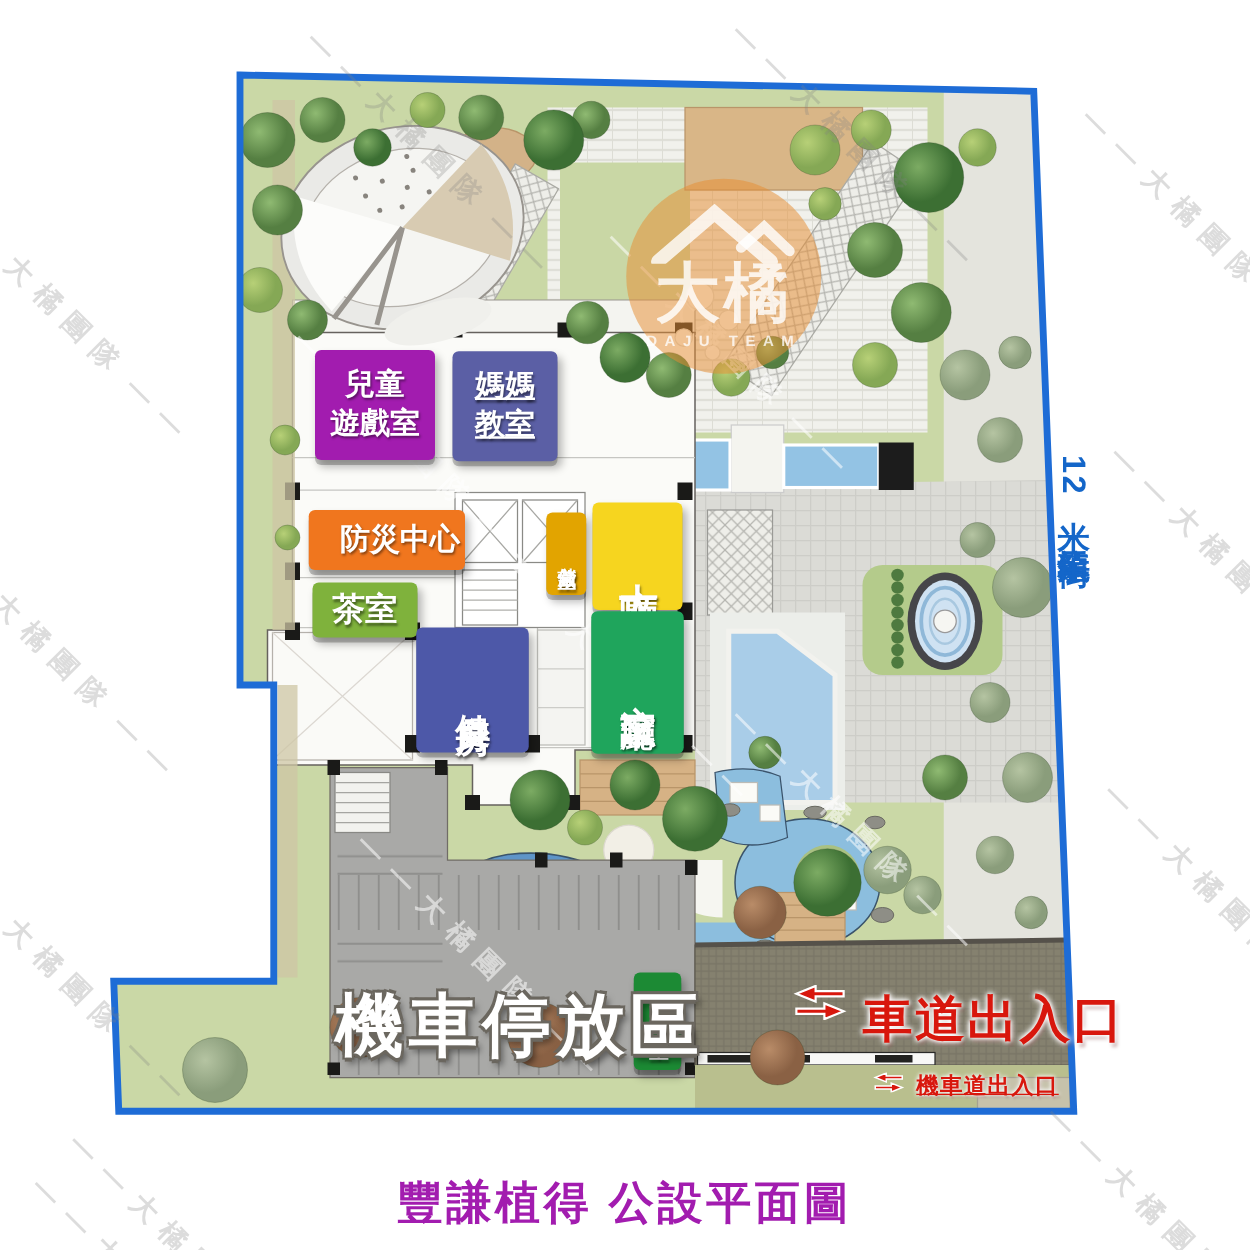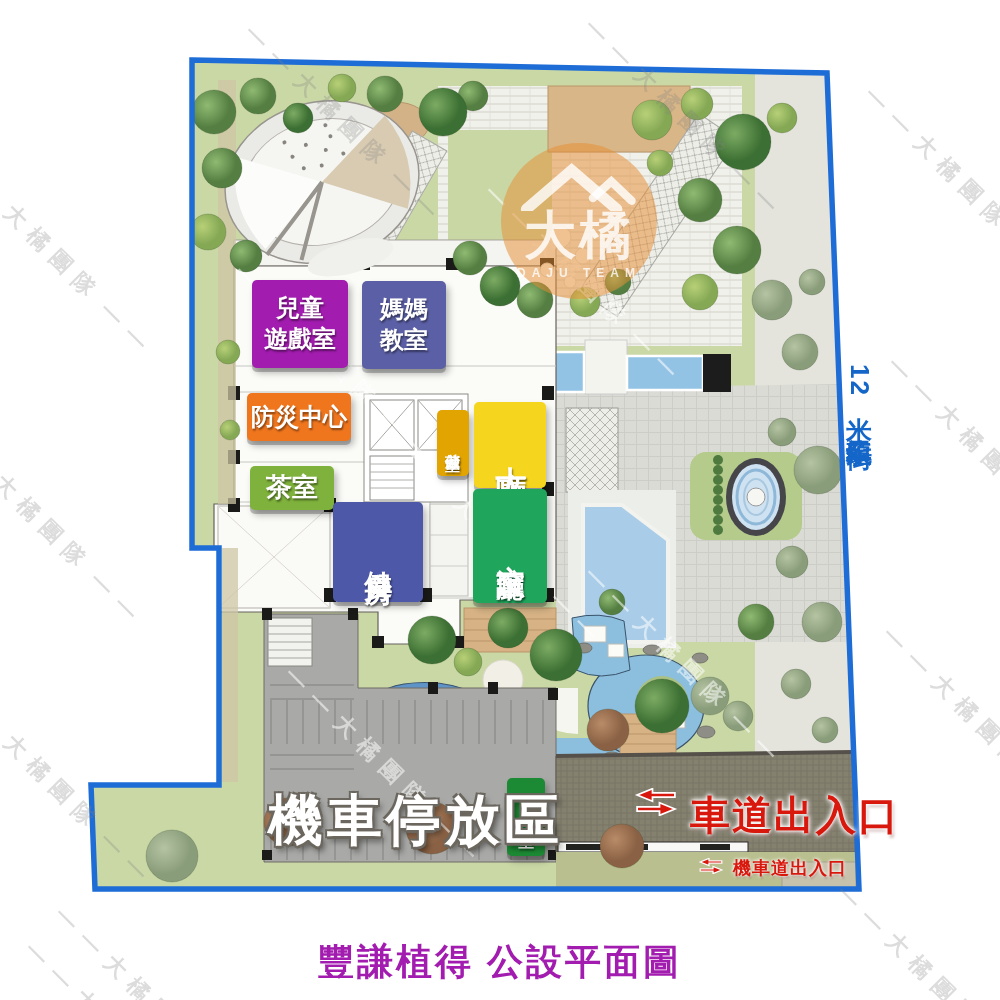--- a/index.html
+++ b/index.html
@@ -31,42 +31,42 @@
            line-height:1;margin-top:-2px;}
   .logo-en{font-size:12px;font-weight:bold;letter-spacing:6px;color:rgba(255,255,255,.78);margin-top:5px;}
 
   
   .room{position:absolute;z-index:6;display:flex;align-items:center;justify-content:center;
         color:#fff;font-weight:bold;text-align:center;white-space:pre-line;border-radius:5px;
         box-shadow:0 4px 0 rgba(0,0,0,.22),3px 5px 7px rgba(0,0,0,.28);
         text-shadow:1px 2px 2px rgba(0,0,0,.45);line-height:1.28;}
   .vert{writing-mode:vertical-rl;text-orientation:upright;}
   .r0{left:252px;top:280px;width:96px;height:88px;font-size:24px;}
-  .r1{left:362px;top:281px;width:84px;height:88px;font-size:24px;}
-  .r2{left:247px;top:393px;width:104px;height:48px;font-size:24px;}
+  .r1{left:362px;top:281px;width:84px;height:88px;font-size:24px;text-decoration:underline;}
+  .r2{left:247px;top:408px;width:104px;height:48px;font-size:24px;padding-left:21px;}
   .r3{left:250px;top:466px;width:84px;height:44px;font-size:26px;}
   .r4{left:437px;top:410px;width:32px;height:66px;font-size:15px;letter-spacing:1px;}
   .r5{left:474px;top:402px;width:72px;height:86px;font-size:33px;letter-spacing:5px;}
   .r6{left:473px;top:489px;width:74px;height:114px;font-size:28px;letter-spacing:3px;}
   .r7{left:333px;top:502px;width:90px;height:100px;font-size:28px;letter-spacing:2px;}
   .r8{left:507px;top:778px;width:38px;height:78px;font-size:16px;letter-spacing:1px;}
 
   
   .parking-label{position:absolute;left:268px;top:784px;z-index:6;font-size:55px;font-weight:bold;
        color:#fff;letter-spacing:4px;white-space:nowrap;
        text-shadow:2px 2px 0 #6b675f,-2px 2px 0 #6b675f,2px -2px 0 #6b675f,-2px -2px 0 #6b675f,
                    0 3px 0 #6b675f,3px 5px 6px rgba(0,0,0,.55);}
 
   
   .car-entrance{position:absolute;left:690px;top:788px;z-index:6;font-size:40px;font-weight:bold;
        color:#d8170d;letter-spacing:2px;white-space:nowrap;
        text-shadow:0 0 3px #fff,0 0 5px #fff,0 0 6px #fff,2px 3px 3px rgba(90,0,0,.35);}
   .moto-entrance{position:absolute;left:733px;top:856px;z-index:6;font-size:18px;font-weight:bold;
        color:#d8170d;letter-spacing:1px;white-space:nowrap;
-       text-shadow:0 0 3px #fff,0 0 4px #fff,1px 2px 2px rgba(90,0,0,.35);}
+       text-shadow:0 0 3px #fff,0 0 4px #fff,1px 2px 2px rgba(90,0,0,.35);text-decoration:underline;}
   .arrows{position:absolute;z-index:6;}
   .car-arrows{left:630px;top:788px;}
   .moto-arrows{left:696px;top:858px;}
 
   
   .street{position:absolute;left:845px;top:364px;z-index:6;writing-mode:vertical-rl;
           text-orientation:mixed;color:#1466c9;font-weight:bold;font-size:26px;line-height:1.1;
           letter-spacing:2px;}
   .street-name{margin-top:10px;}
 

